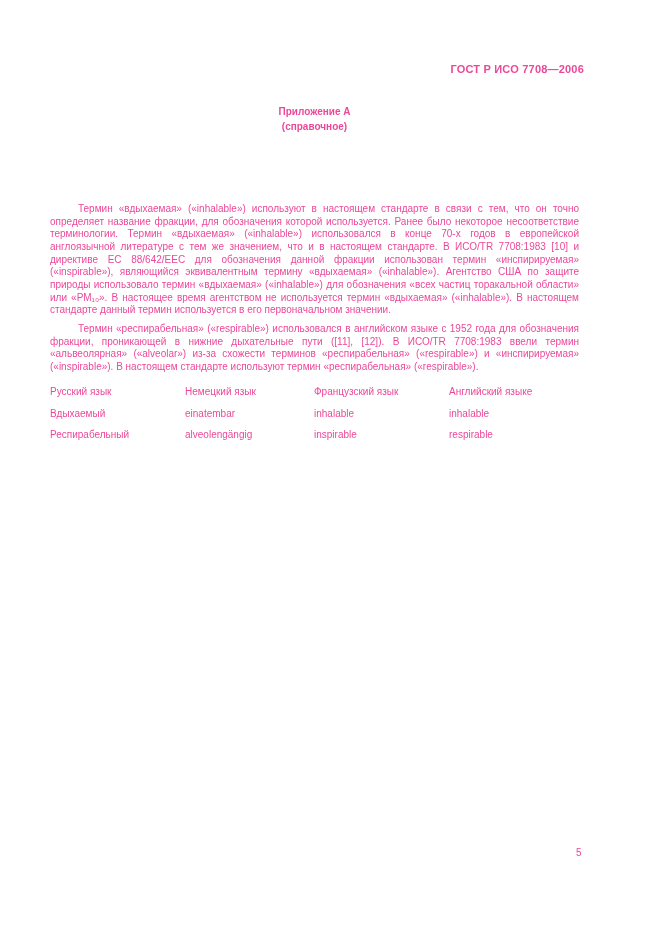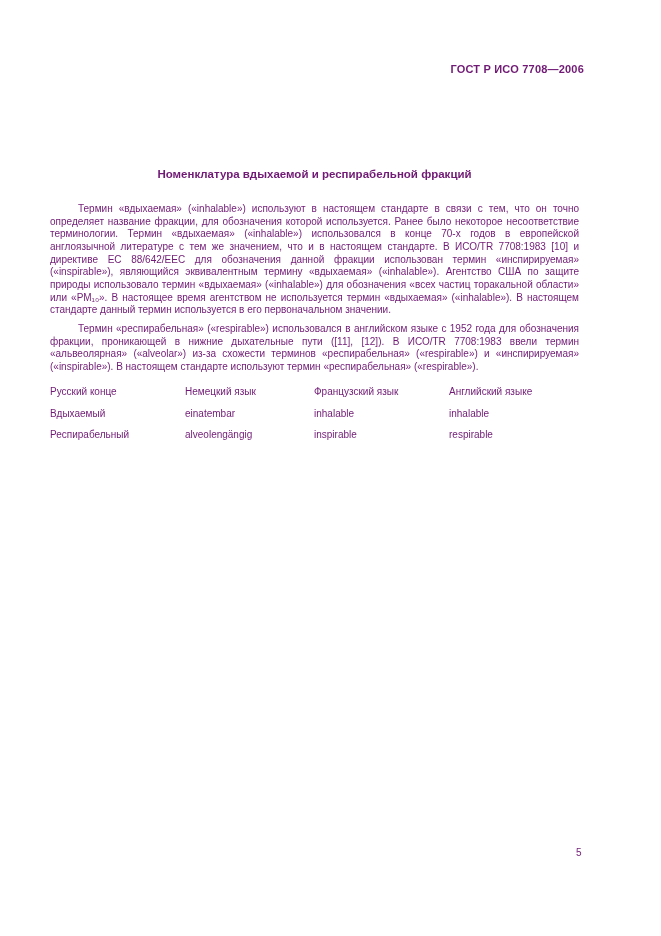--- a/index.html
+++ b/index.html
@@ -5,21 +5,21 @@
   html, body {
     margin: 0;
     padding: 0;
     background: #ffffff;
   }
   .page {
     position: relative;
     width: 661px;
     height: 936px;
     background: #ffffff;
-    color: #701a75;
+    color: #ec4899;
     font-family: "Liberation Sans", "DejaVu Sans", sans-serif;
     overflow: hidden;
   }
   .doc-code {
     position: absolute;
     top: 63px;
     right: 77px;
     font-size: 11px;
     font-weight: bold;
     letter-spacing: 0.2px;
@@ -82,31 +82,34 @@
     font-size: 10px;
   }
 </style>
 </head>
 <body>
 
 <div class="page">
 
   <div class="doc-code">ГОСТ Р ИСО 7708—2006</div>
 
+  <div class="appendix">
+    <div>Приложение А</div>
+    <div>(справочное)</div>
+  </div>
 
-  <h1 class="section-title">Номенклатура вдыхаемой и респирабельной фракций</h1>
 
   <div class="body-text">
     <p>Термин «вдыхаемая» («inhalable») используют в настоящем стандарте в связи с тем, что он точно определяет название фракции, для обозначения которой используется. Ранее было некоторое несоответствие терминологии. Термин «вдыхаемая» («inhalable») использовался в конце 70-х годов в европейской англоязычной литературе с тем же значением, что и в настоящем стандарте. В ИСО/TR 7708:1983 [10] и директиве ЕС 88/642/ЕЕС для обозначения данной фракции использован термин «инспирируемая» («inspirable»), являющийся эквивалентным термину «вдыхаемая» («inhalable»). Агентство США по защите природы использовало термин «вдыхаемая» («inhalable») для обозначения «всех частиц торакальной области» или «РМ₁₀». В настоящее время агентством не используется термин «вдыхаемая» («inhalable»). В настоящем стандарте данный термин используется в его первоначальном значении.</p>
     <p>Термин «респирабельная» («respirable») использовался в английском языке с 1952 года для обозначения фракции, проникающей в нижние дыхательные пути ([11], [12]). В ИСО/TR 7708:1983 ввели термин «альвеолярная» («alveolar») из-за схожести терминов «респирабельная» («respirable») и «инспирируемая» («inspirable»). В настоящем стандарте используют термин «респирабельная» («respirable»).</p>
   </div>
 
   <div class="lang-table">
     <div class="lang-row">
-      <div class="lang-cell c0">Русский конце</div>
+      <div class="lang-cell c0">Русский язык</div>
       <div class="lang-cell c1">Немецкий язык</div>
       <div class="lang-cell c2">Французский язык</div>
       <div class="lang-cell c3">Английский языке</div>
     </div>
     <div class="lang-row">
       <div class="lang-cell c0">Вдыхаемый</div>
       <div class="lang-cell c1">einatembar</div>
       <div class="lang-cell c2">inhalable</div>
       <div class="lang-cell c3">inhalable</div>
     </div>

